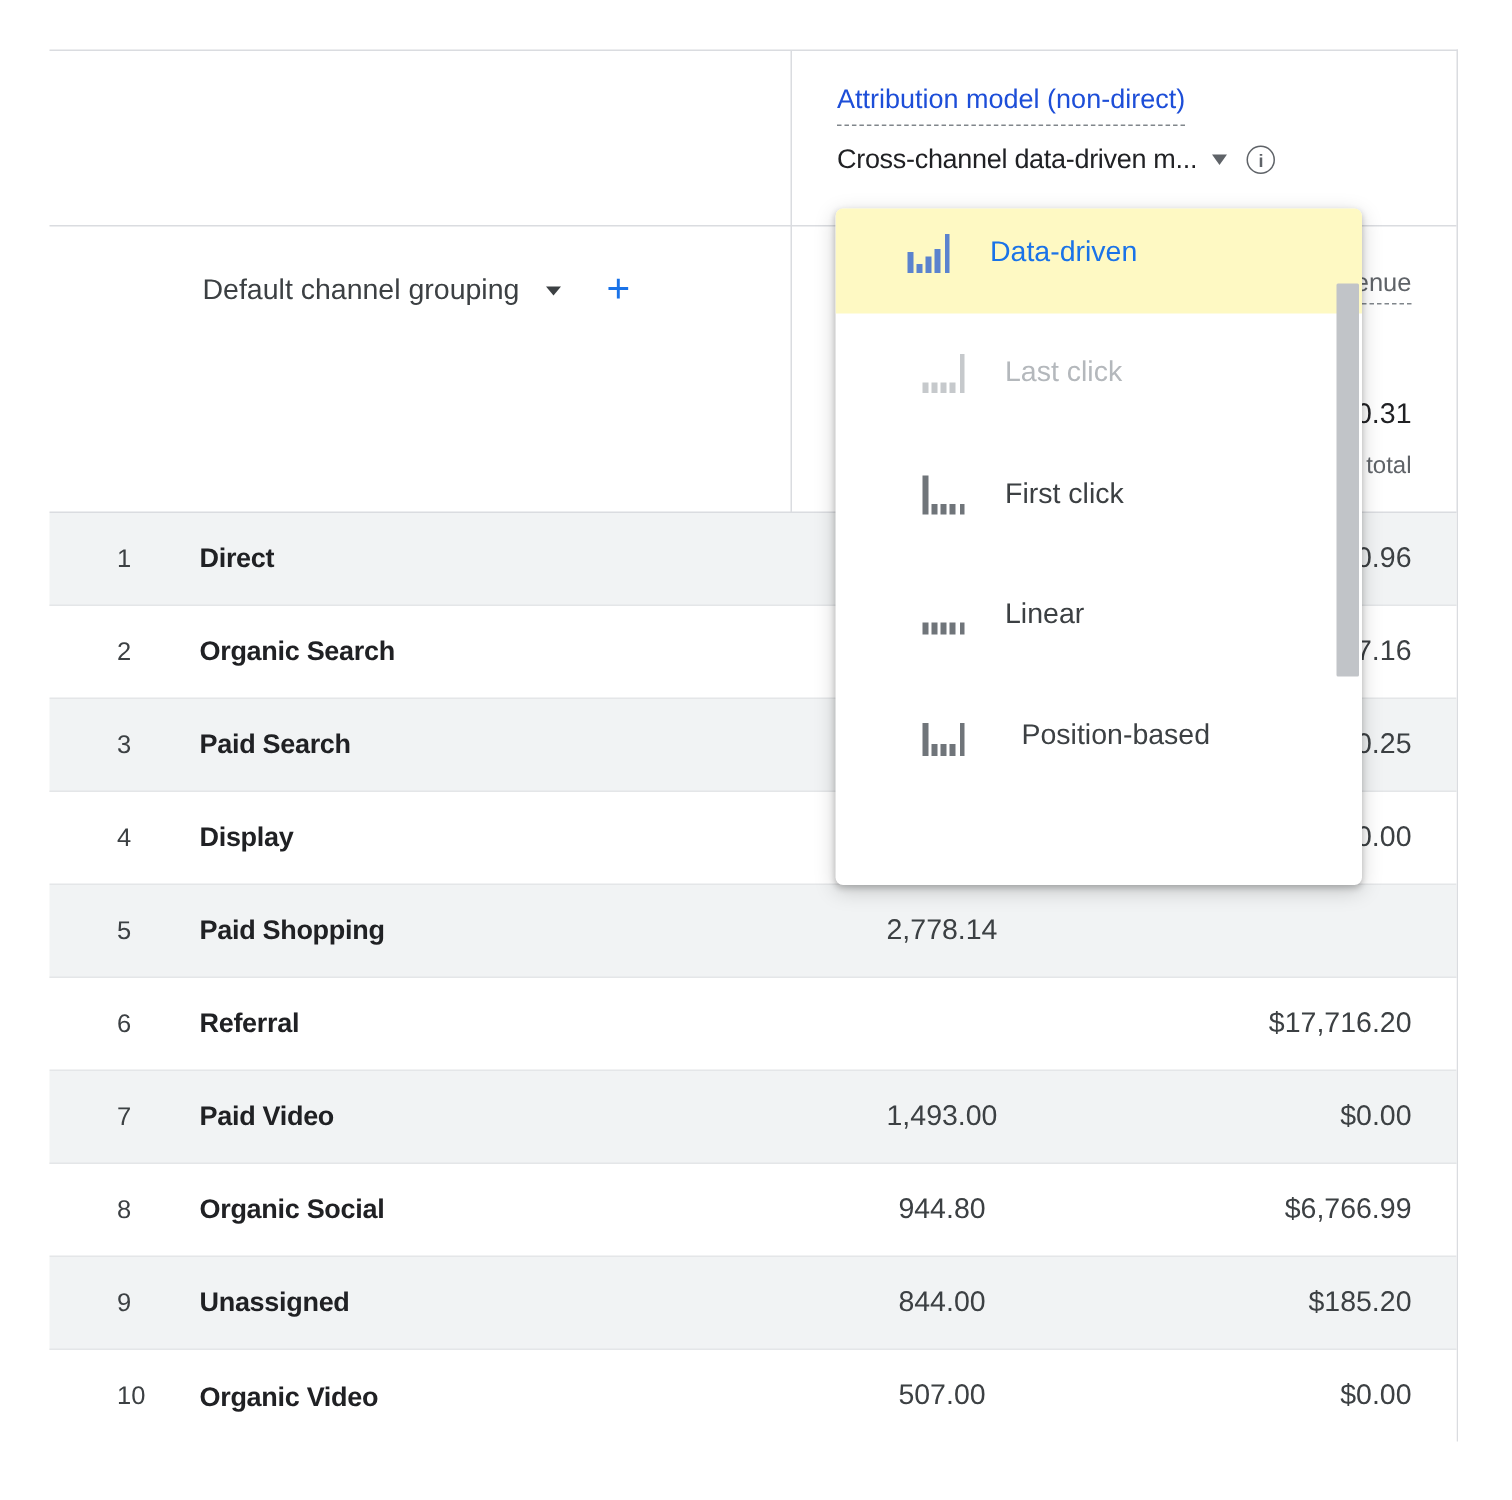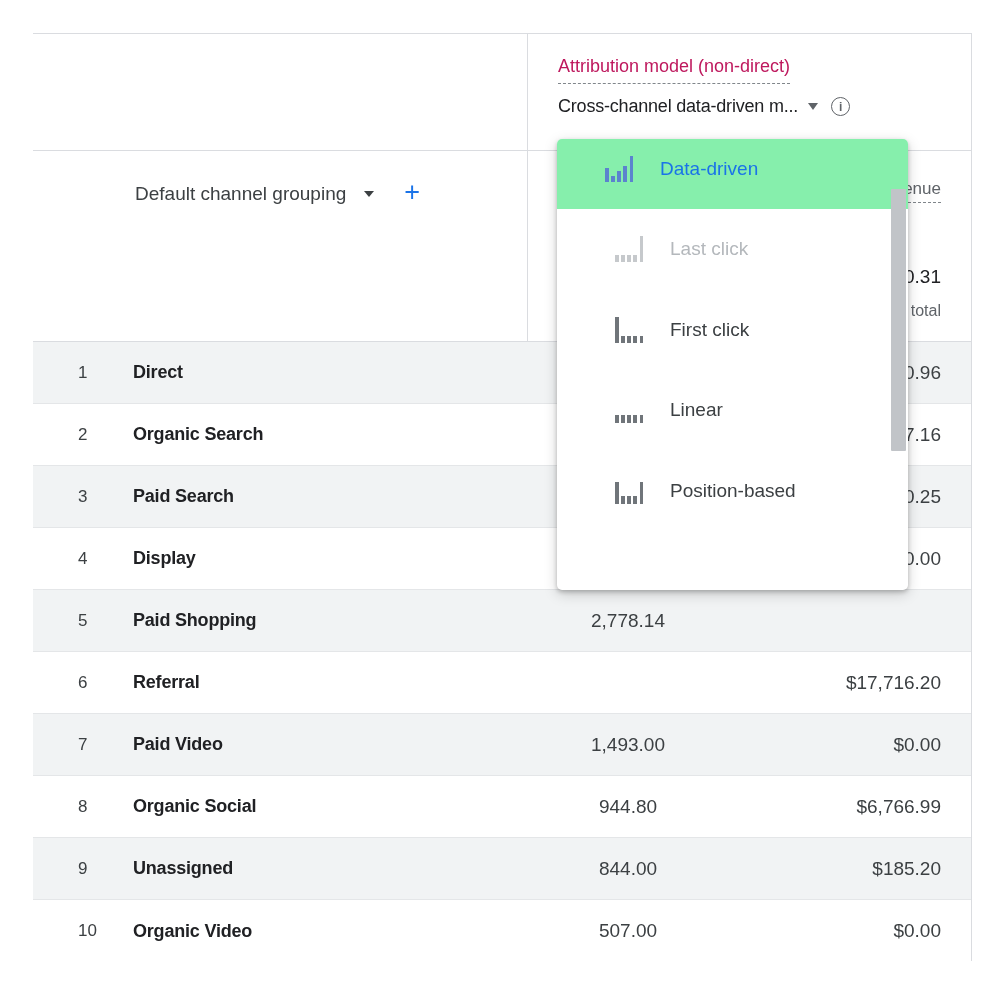--- a/index.html
+++ b/index.html
@@ -5,21 +5,21 @@
   html,body{margin:0;padding:0;background:#fff;}
   .stage{position:relative;width:1008px;height:1000px;background:#fff;overflow:hidden;
          font-family:"Liberation Sans","DejaVu Sans",sans-serif;color:#3c4043;}
 
   
   .card{position:absolute;left:33px;top:33px;width:939px;height:928px;
         border-top:1px solid #dadce0;border-right:1px solid #dadce0;box-sizing:border-box;background:#fff;}
   .vdiv{position:absolute;left:494px;top:0;width:1px;height:928px;background:#dadce0;}
 
   .band1{position:absolute;left:0;top:0;width:100%;height:117px;border-bottom:1px solid #dadce0;box-sizing:border-box;}
-  .attr-label{position:absolute;left:525px;top:22px;font-size:18px;color:#be185d;
+  .attr-label{position:absolute;left:525px;top:22px;font-size:18px;color:#1d4ed8;
               border-bottom:1px dashed #80868b;padding-bottom:6px;white-space:nowrap;}
   .attr-value-row{position:absolute;left:525px;top:62px;display:flex;align-items:center;white-space:nowrap;}
   .attr-value{font-size:18px;font-weight:400;color:#202124;letter-spacing:-0.2px;}
   .caret{width:0;height:0;border-left:5.5px solid transparent;border-right:5.5px solid transparent;
          border-top:7px solid #5f6368;display:inline-block;}
   .attr-value-row .caret{margin-left:10px;}
   .info{margin-left:13px;width:17px;height:17px;border:1.5px solid #5f6368;border-radius:50%;
         color:#5f6368;font-size:12px;font-weight:700;display:flex;align-items:center;justify-content:center;line-height:1;}
 
   .band2{position:absolute;left:0;top:117px;width:100%;height:191px;border-bottom:1px solid #dadce0;box-sizing:border-box;}
@@ -42,21 +42,21 @@
   .rank{width:55px;font-size:17px;color:#3c4043;flex:0 0 55px;}
   .channel{flex:0 0 400px;font-size:18px;font-weight:700;color:#202124;letter-spacing:-0.2px;}
   .conv{flex:0 0 190px;text-align:center;font-size:19px;color:#3c4043;}
   .rev{flex:1;text-align:right;padding-right:30px;font-size:19px;color:#3c4043;}
 
   
   .menu{position:absolute;left:557px;top:139px;width:351px;height:451px;background:#fff;border-radius:5px;
         box-shadow:0 2px 4px rgba(0,0,0,.22),0 4px 14px rgba(0,0,0,.18);overflow:hidden;z-index:10;}
   .item{position:absolute;left:0;width:100%;height:80px;display:flex;align-items:center;box-sizing:border-box;padding-left:58px;}
   .item .lbl{font-size:19px;color:#3c4043;}
-  .item.selected{background:#86efac;padding-left:48px;}
+  .item.selected{background:#fef9c3;padding-left:48px;}
   .item.selected .lbl{color:var(--accent,#1a73e8);}
   .item.disabled .lbl{color:#b4b8bc;text-align:center;}
   .ic{width:28px;height:26px;margin-right:27px;display:flex;align-items:flex-end;justify-content:space-between;flex:0 0 28px;}
   .bar{width:3.5px;background:#70757a;display:inline-block;}
   .item.selected .bar{background:#5b83ce;}
   .item.disabled .bar{background:#c6c9cc;}
   .menu-scrollbar{position:absolute;right:2px;top:0;width:15px;height:451px;z-index:12;}
   .thumb{position:absolute;left:0;top:50px;width:15px;height:262px;background:#c1c4c8;border-radius:1px;}
 </style>
 </head>
@@ -201,21 +201,21 @@
     <span class="ic">
           <span class="bar" style="height: 32%;"></span>
           <span class="bar" style="height: 32%;"></span>
           <span class="bar" style="height: 32%;"></span>
           <span class="bar" style="height: 32%;"></span>
           <span class="bar" style="height: 32%;"></span>
         </span>
     <span class="lbl">Linear</span>
   </div>
 
-  <div class="item" style="top: 312px;">
+  <div class="item" style="top: 312px; gap: 11px;">
     <span class="ic">
           <span class="bar" style="height: 85%;"></span>
           <span class="bar" style="height: 32%;"></span>
           <span class="bar" style="height: 32%;"></span>
           <span class="bar" style="height: 32%;"></span>
           <span class="bar" style="height: 85%;"></span>
         </span>
     <span class="lbl">Position-based</span>
   </div>
 

